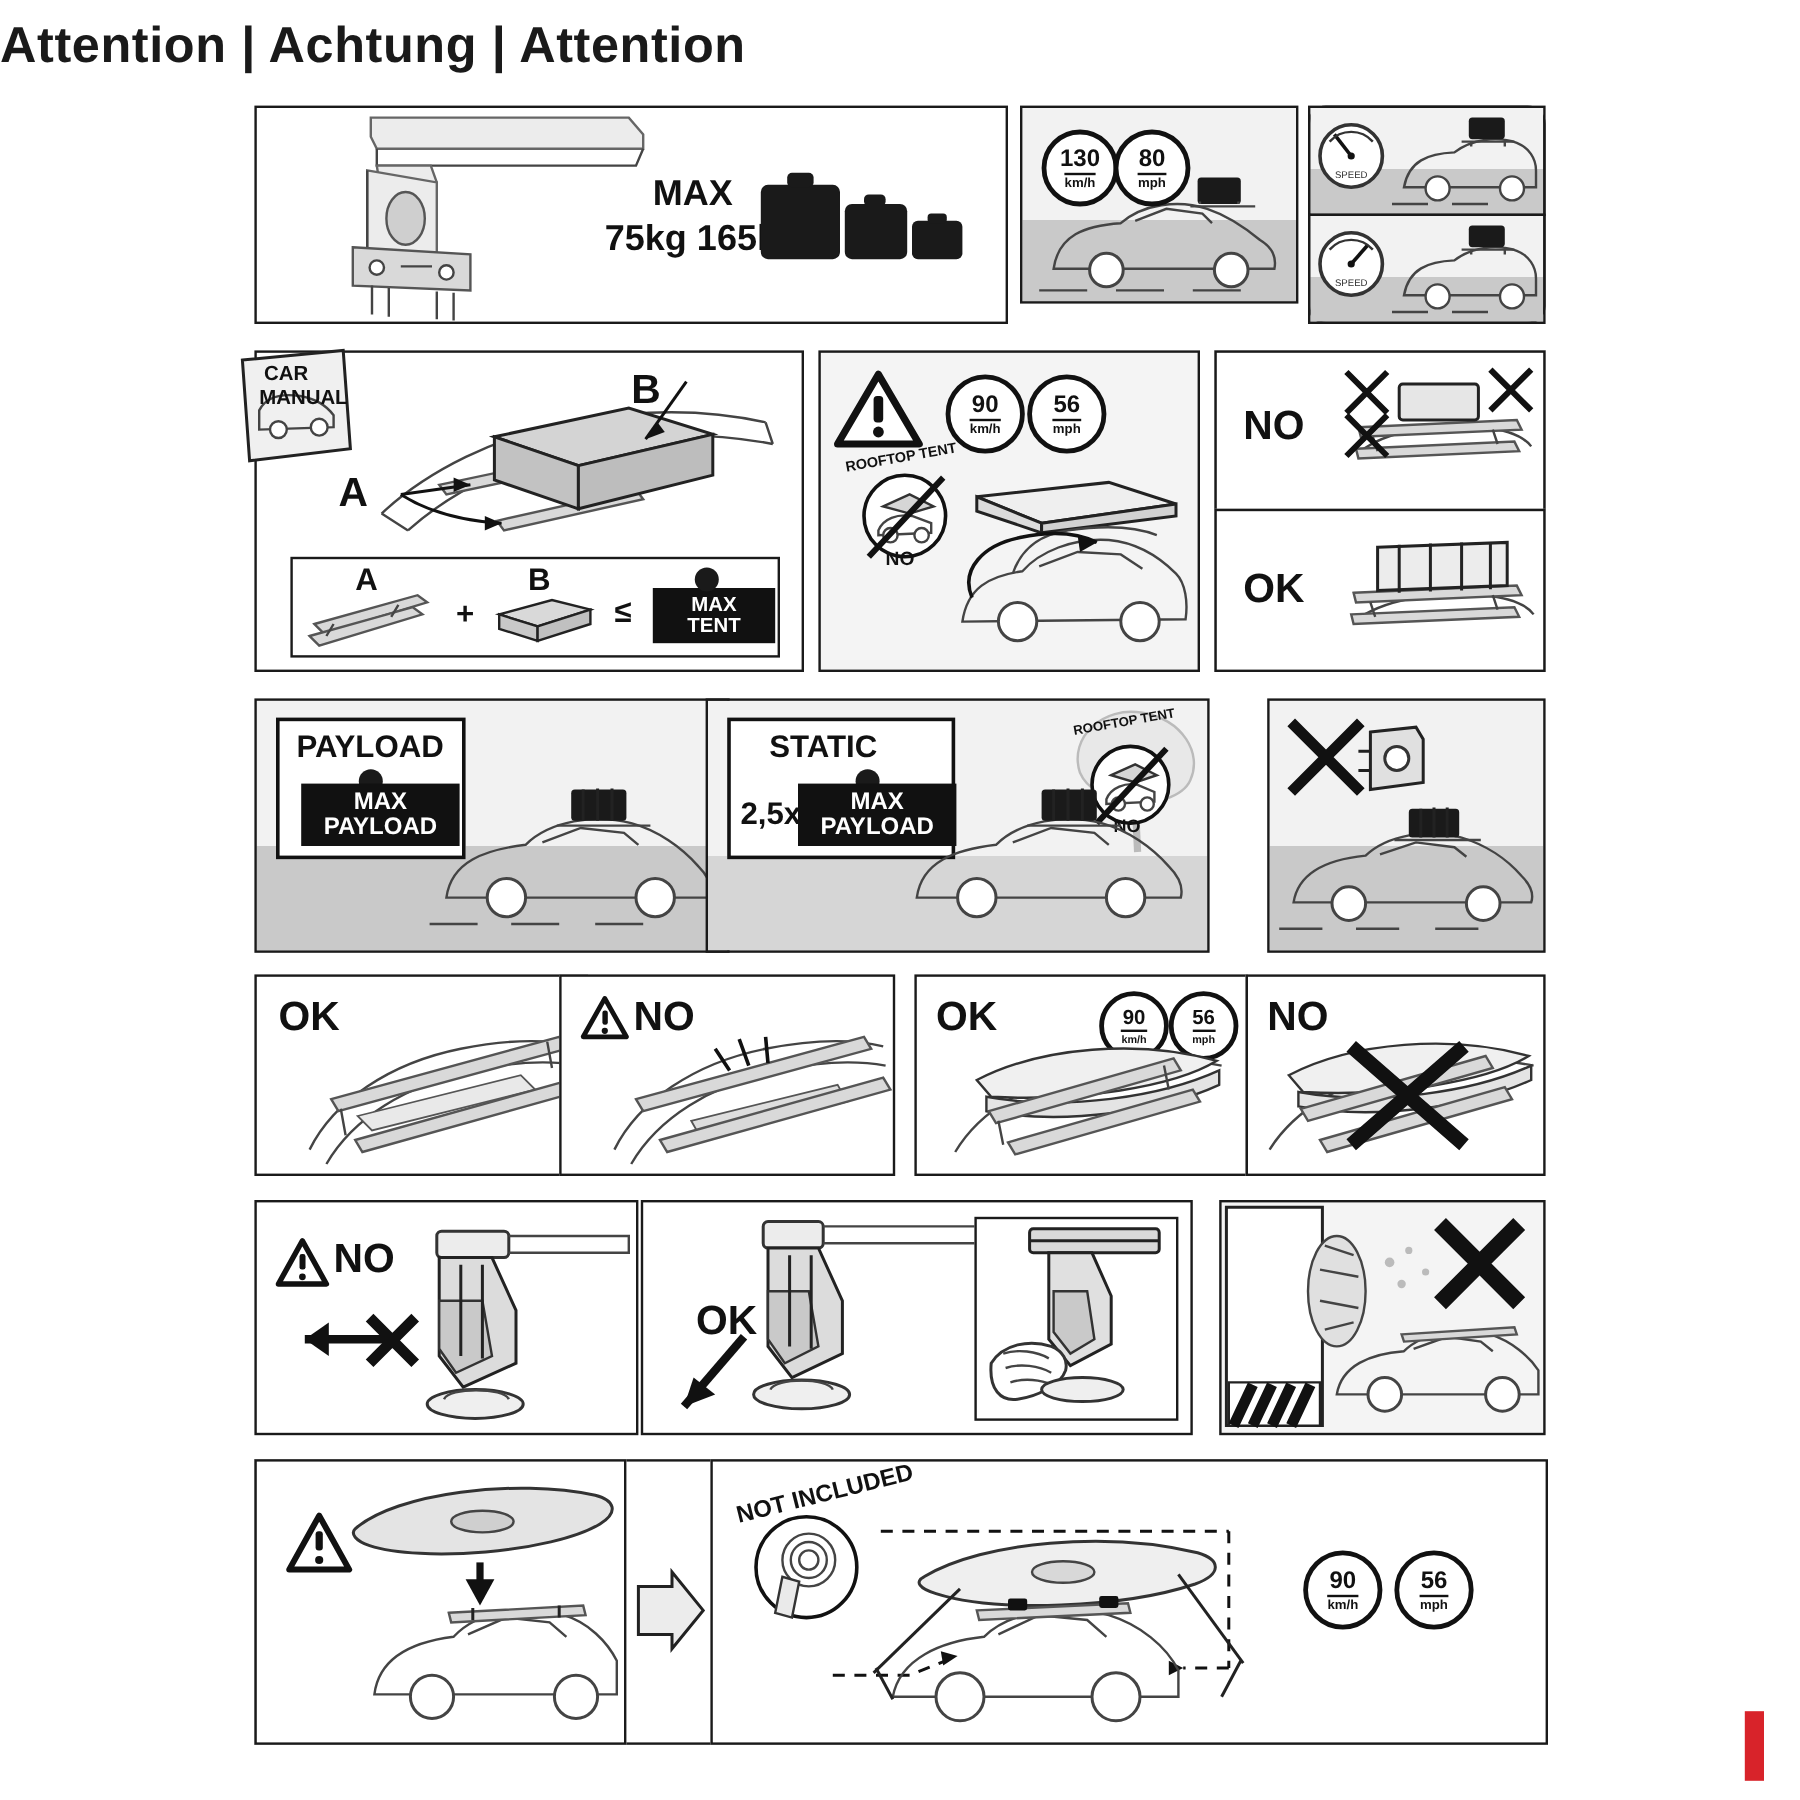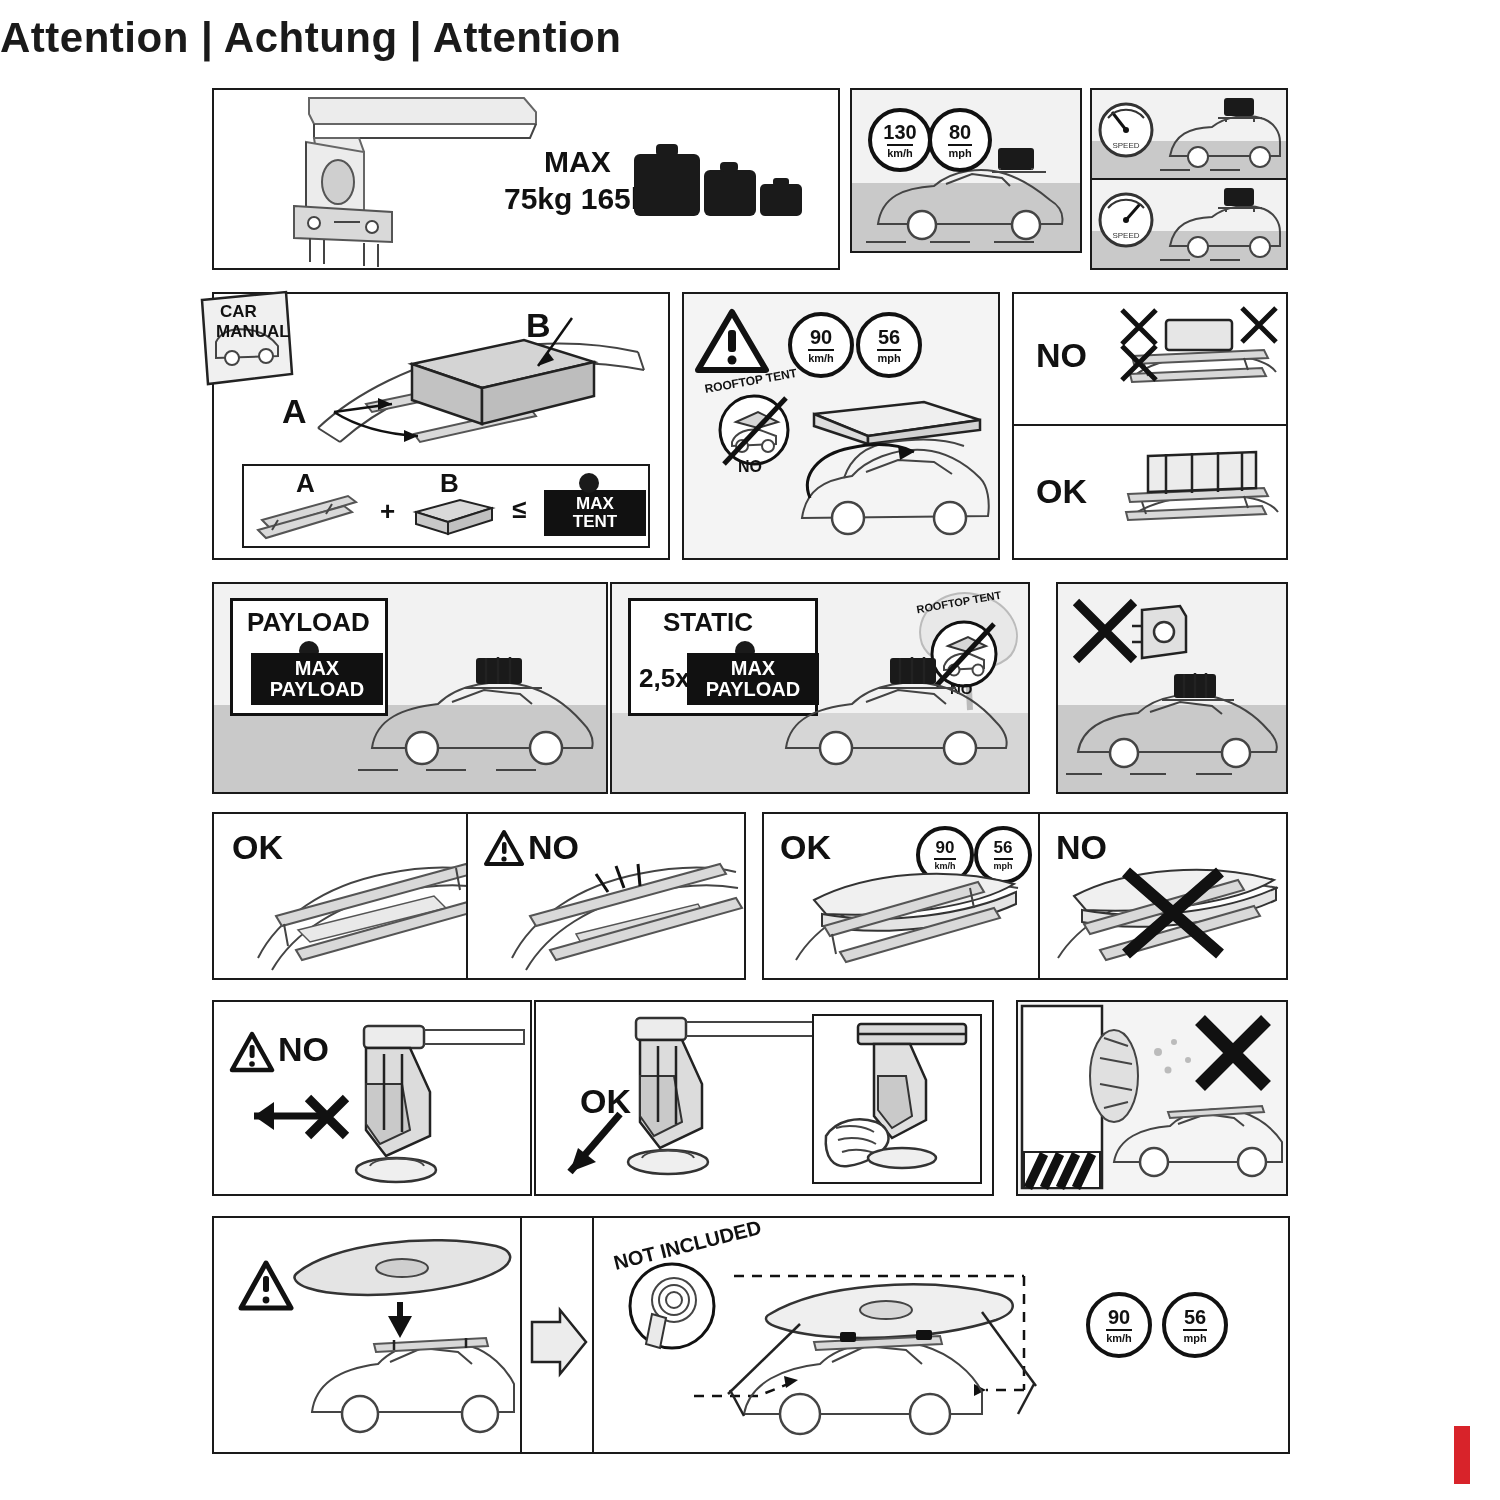--- a/index.html
+++ b/index.html
@@ -297,21 +297,21 @@
     <circle cx="66" cy="104" r="16" fill="#fff" stroke="#444" stroke-width="2.5"></circle>
     <circle cx="190" cy="104" r="16" fill="#fff" stroke="#444" stroke-width="2.5"></circle>
     <path class="stroke" d="M96 58 L128 46 L164 50 L176 60"></path>
     <rect x="120" y="14" width="46" height="26" rx="3" class="fill-d"></rect>
     <path class="stroke-d" d="M130 14 v26 M142 13 v27 M154 13 v27"></path>
     <path class="stroke" d="M108 44 h78"></path>
     <path class="stroke" d="M2 126 h40 M70 126 h40 M140 126 h40"></path>
   </svg>
 </div>
 
-<div class="panel bg-grass" style="left:610px;top:582px;width:420px;height:212px;">
+<div class="panel bg-grass" style="left:588px;top:582px;width:420px;height:212px;">
   <div class="lumpbox" style="left:16px;top:14px;width:184px;height:112px;background:#fff;">
     <div class="lbl" style="left:32px;top:6px;font-size:26px;">STATIC</div>
     <div class="lbl" style="left:8px;top:62px;font-size:26px;">2,5x</div>
     <svg style="position:absolute;left:92px;top:38px;" width="44" height="20" viewBox="0 0 44 20">
         <circle cx="22" cy="12" r="10" class="fill-d"></circle>
       </svg>
     <div class="tag" style="left:56px;top:52px;width:116px;">
       <div style="font-size:20px;">MAX</div>
       <div style="font-size:20px;">PAYLOAD</div>
     </div>

